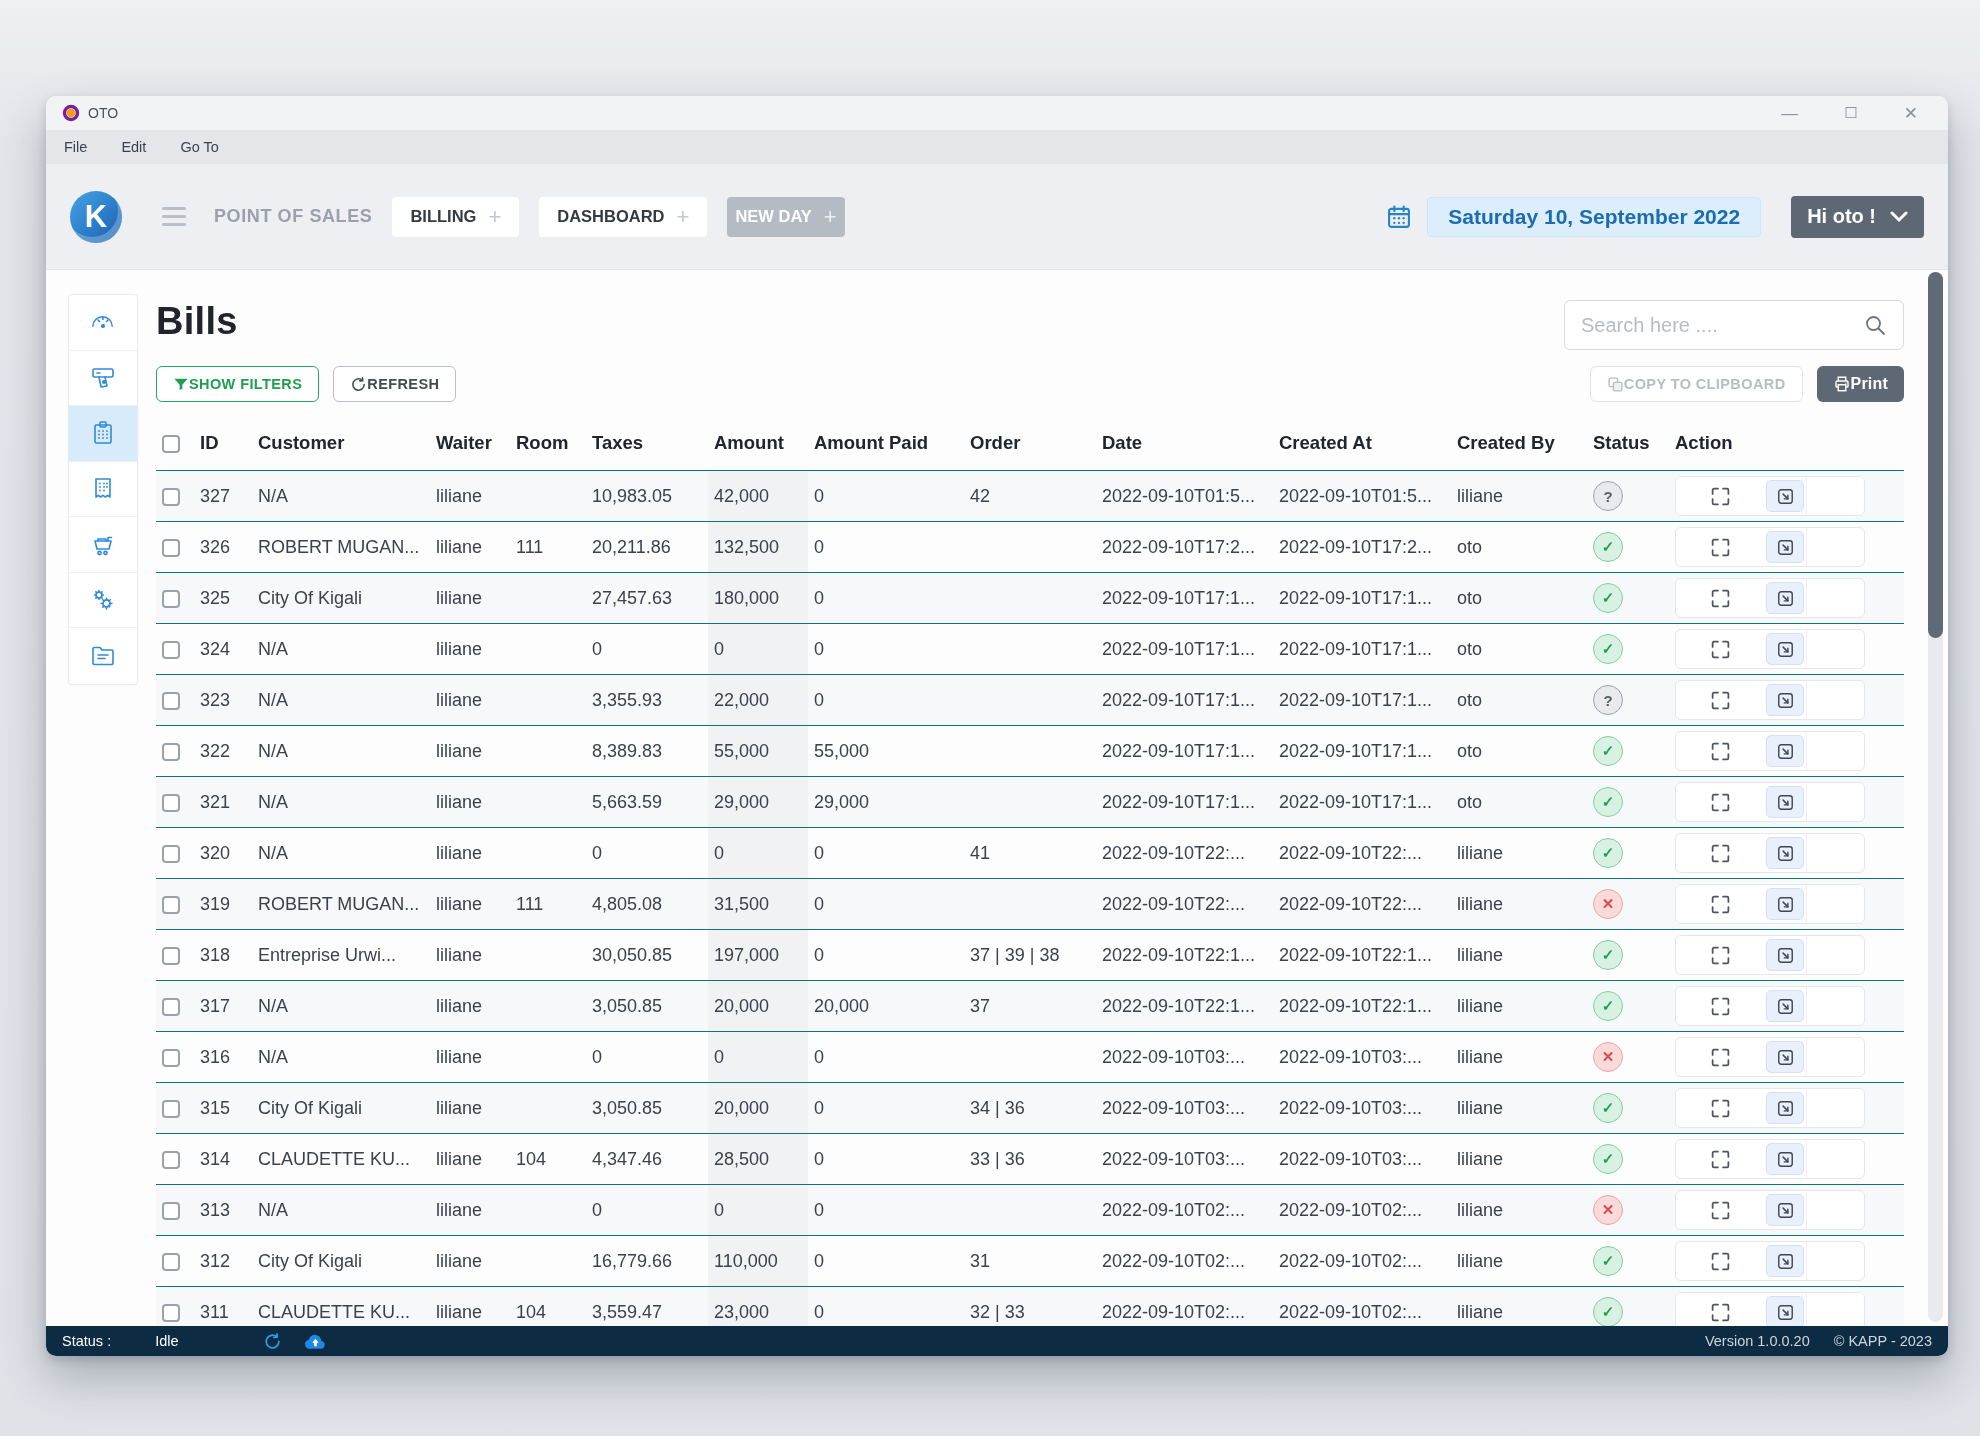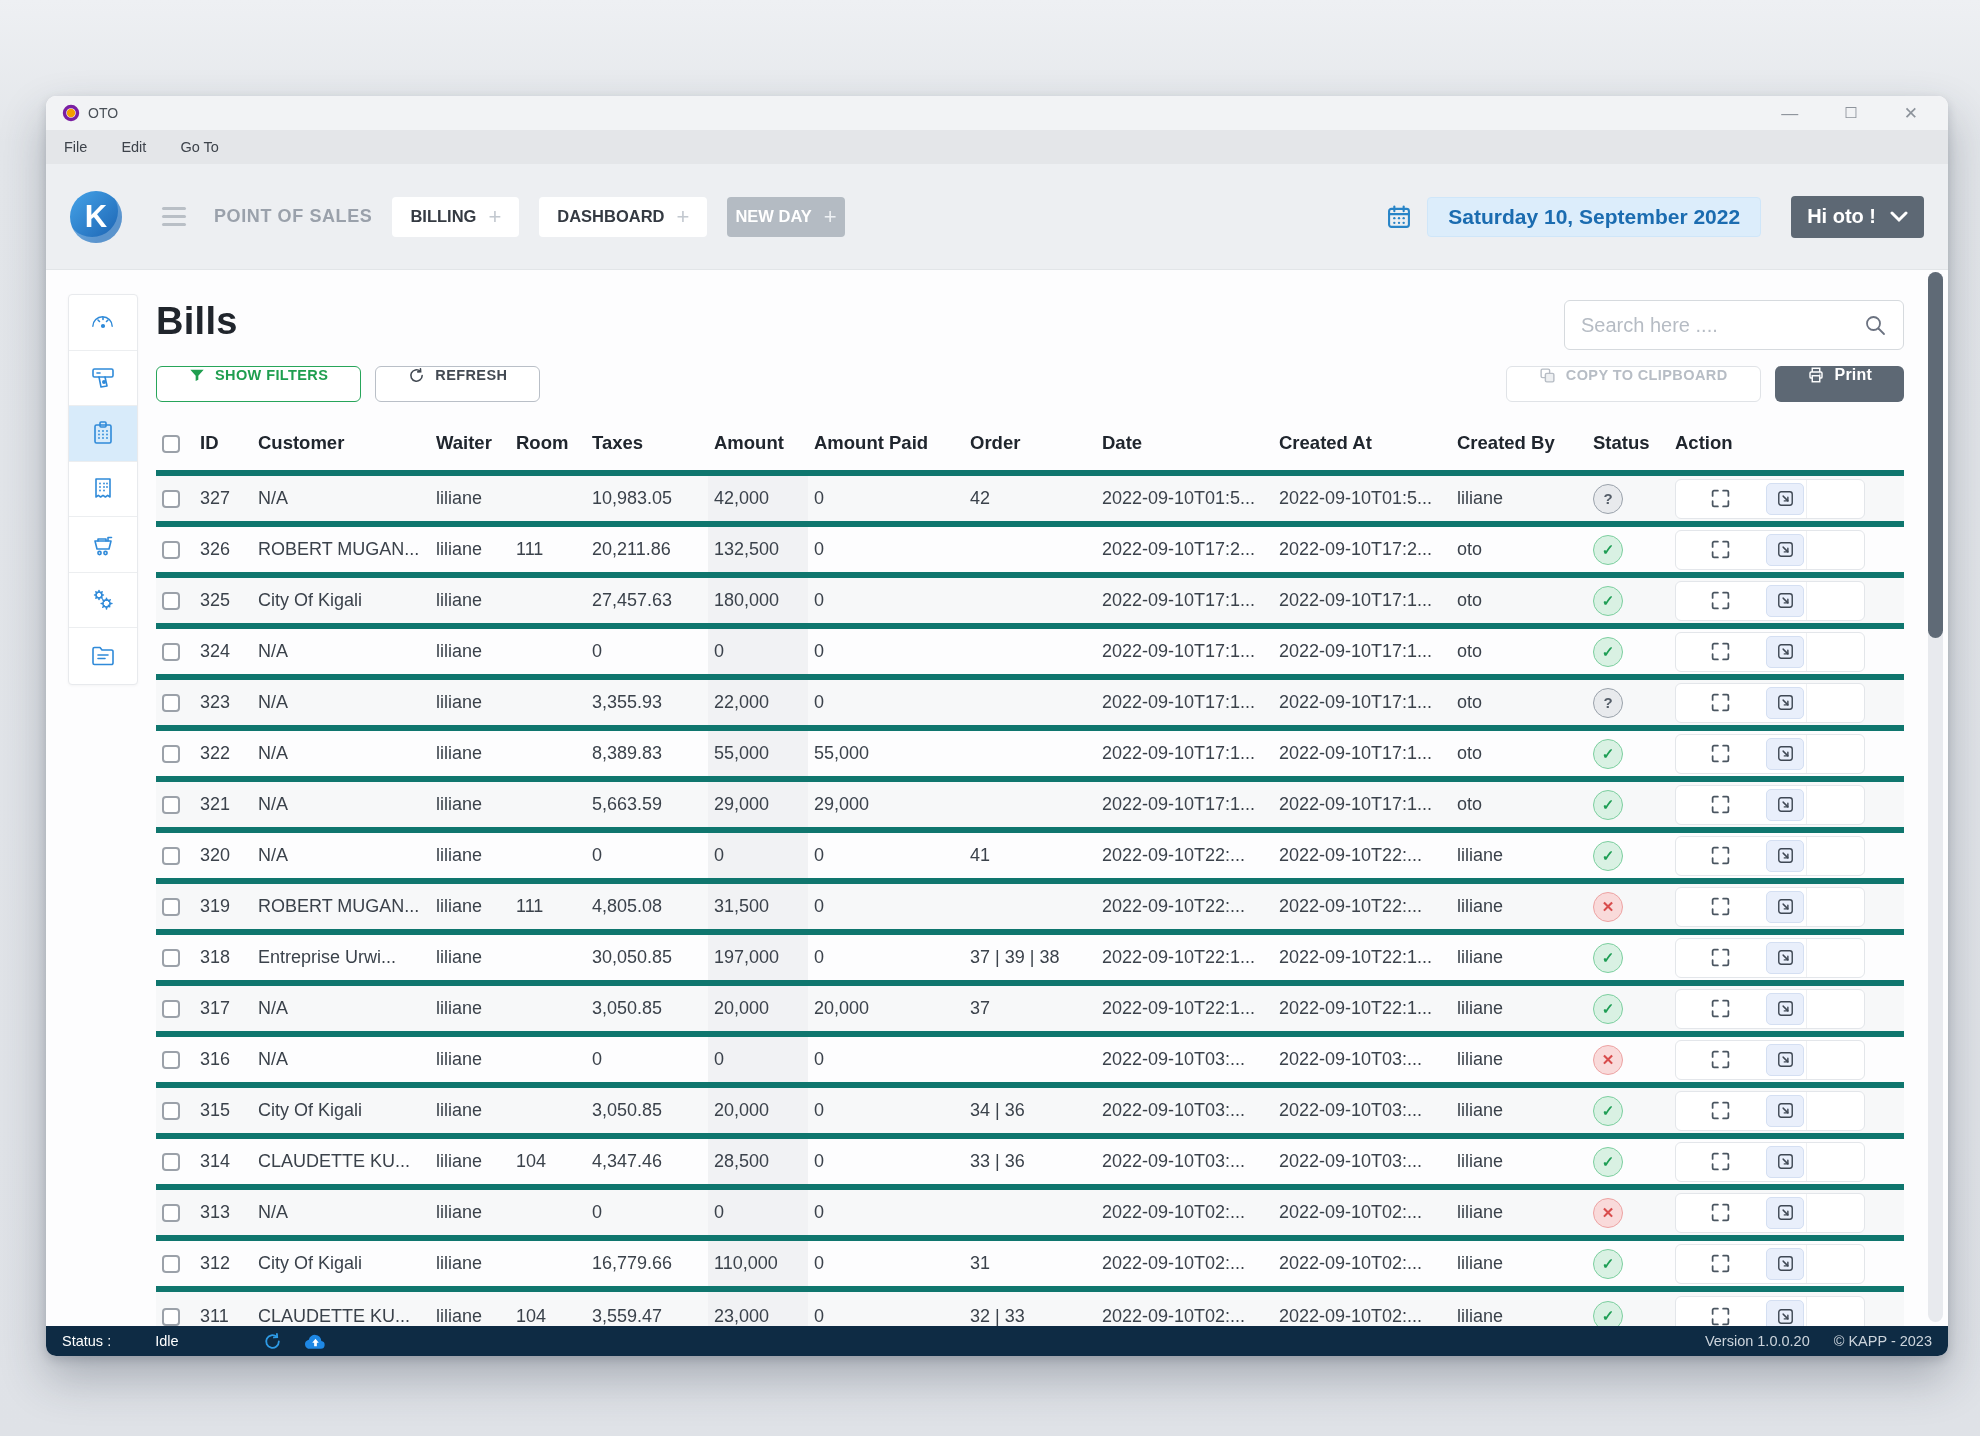--- a/index.html
+++ b/index.html
@@ -70,36 +70,36 @@
   .top-row { display:flex; align-items:flex-start; }
   .page-title { font-size:38px; font-weight:bold; color:#20252c; letter-spacing:.3px; flex:1; }
   .search-box { width:340px; height:50px; background:#fff; border:1px solid #d6dade;
     border-radius:6px; display:flex; align-items:center; padding:0 16px; }
   .search-box input { border:none; outline:none; flex:1; font-size:20px; color:#3a414a;
     font-family:inherit; background:transparent; }
   .search-box input::placeholder { color:#b6bcc4; }
 
   .btn-row { display:flex; align-items:center; margin-top:16px; }
   .left-btns { display:flex; gap:14px; flex:1; }
-  .btn { height:36px; border-radius:6px; display:flex; gap:10px;
-    padding:0 32px; font-size:14.5px; font-weight:bold; font-family:inherit;
+  .btn { height:36px; border-radius:6px; display:flex; align-items:center; 
+    padding:0 16px; font-size:14.5px; font-weight:bold; font-family:inherit;
     letter-spacing:.4px; cursor:pointer; background:#fff; }
   .btn.green { border:1.5px solid #27a55a; color:#1f9e4f; }
   .btn.gray { border:1.5px solid #b9bfc7; color:#434a53; }
   .btn.disabled { border:1.5px solid #e0e3e7; color:#b7bdc5; cursor:default; }
   .btn.dark { background:#5d6874; border:none; color:#fff; font-size:16px; letter-spacing:.2px; }
   .right-btns { display:flex; gap:14px; }
 
   
   table { width:100%; border-collapse:collapse; table-layout:fixed; margin-top:30px; }
   th { text-align:left; font-size:18.5px; font-weight:bold; color:#20262e;
     padding:0 6px 16px 6px; white-space:nowrap; }
   td { font-size:18px; color:#3b424b; padding:0 6px; height:51px; white-space:nowrap;
     overflow:hidden; }
-  tbody tr { border-top:6px solid #0f766e; }
+  tbody tr { border-top:1px solid #0f766e; }
   tbody tr:nth-child(odd) { background:#f7f8f9; }
   td.amount { background:#f1f2f4; }
   .cb { display:inline-block; width:18px; height:18px; border:2px solid #9ba1a9;
     border-radius:4px; background:#fff; cursor:pointer; vertical-align:middle; }
   .badge { display:inline-flex; width:30px; height:30px; border-radius:50%;
     align-items:center; justify-content:center; font-size:15px; font-weight:bold; }
   .badge.success { background:#d9f1e3; border:1.5px solid #7ccf9f; color:#1f9e55; }
   .badge.error { background:#f9dada; border:1.5px solid #eda3a3; color:#d84c4c; }
   .badge.unknown { background:#e8eaed; border:1.5px solid #9aa2ab; color:#545d68; }
   .action-group { width:190px; height:40px; border:1.5px solid #e3e6ea; border-radius:6px;

